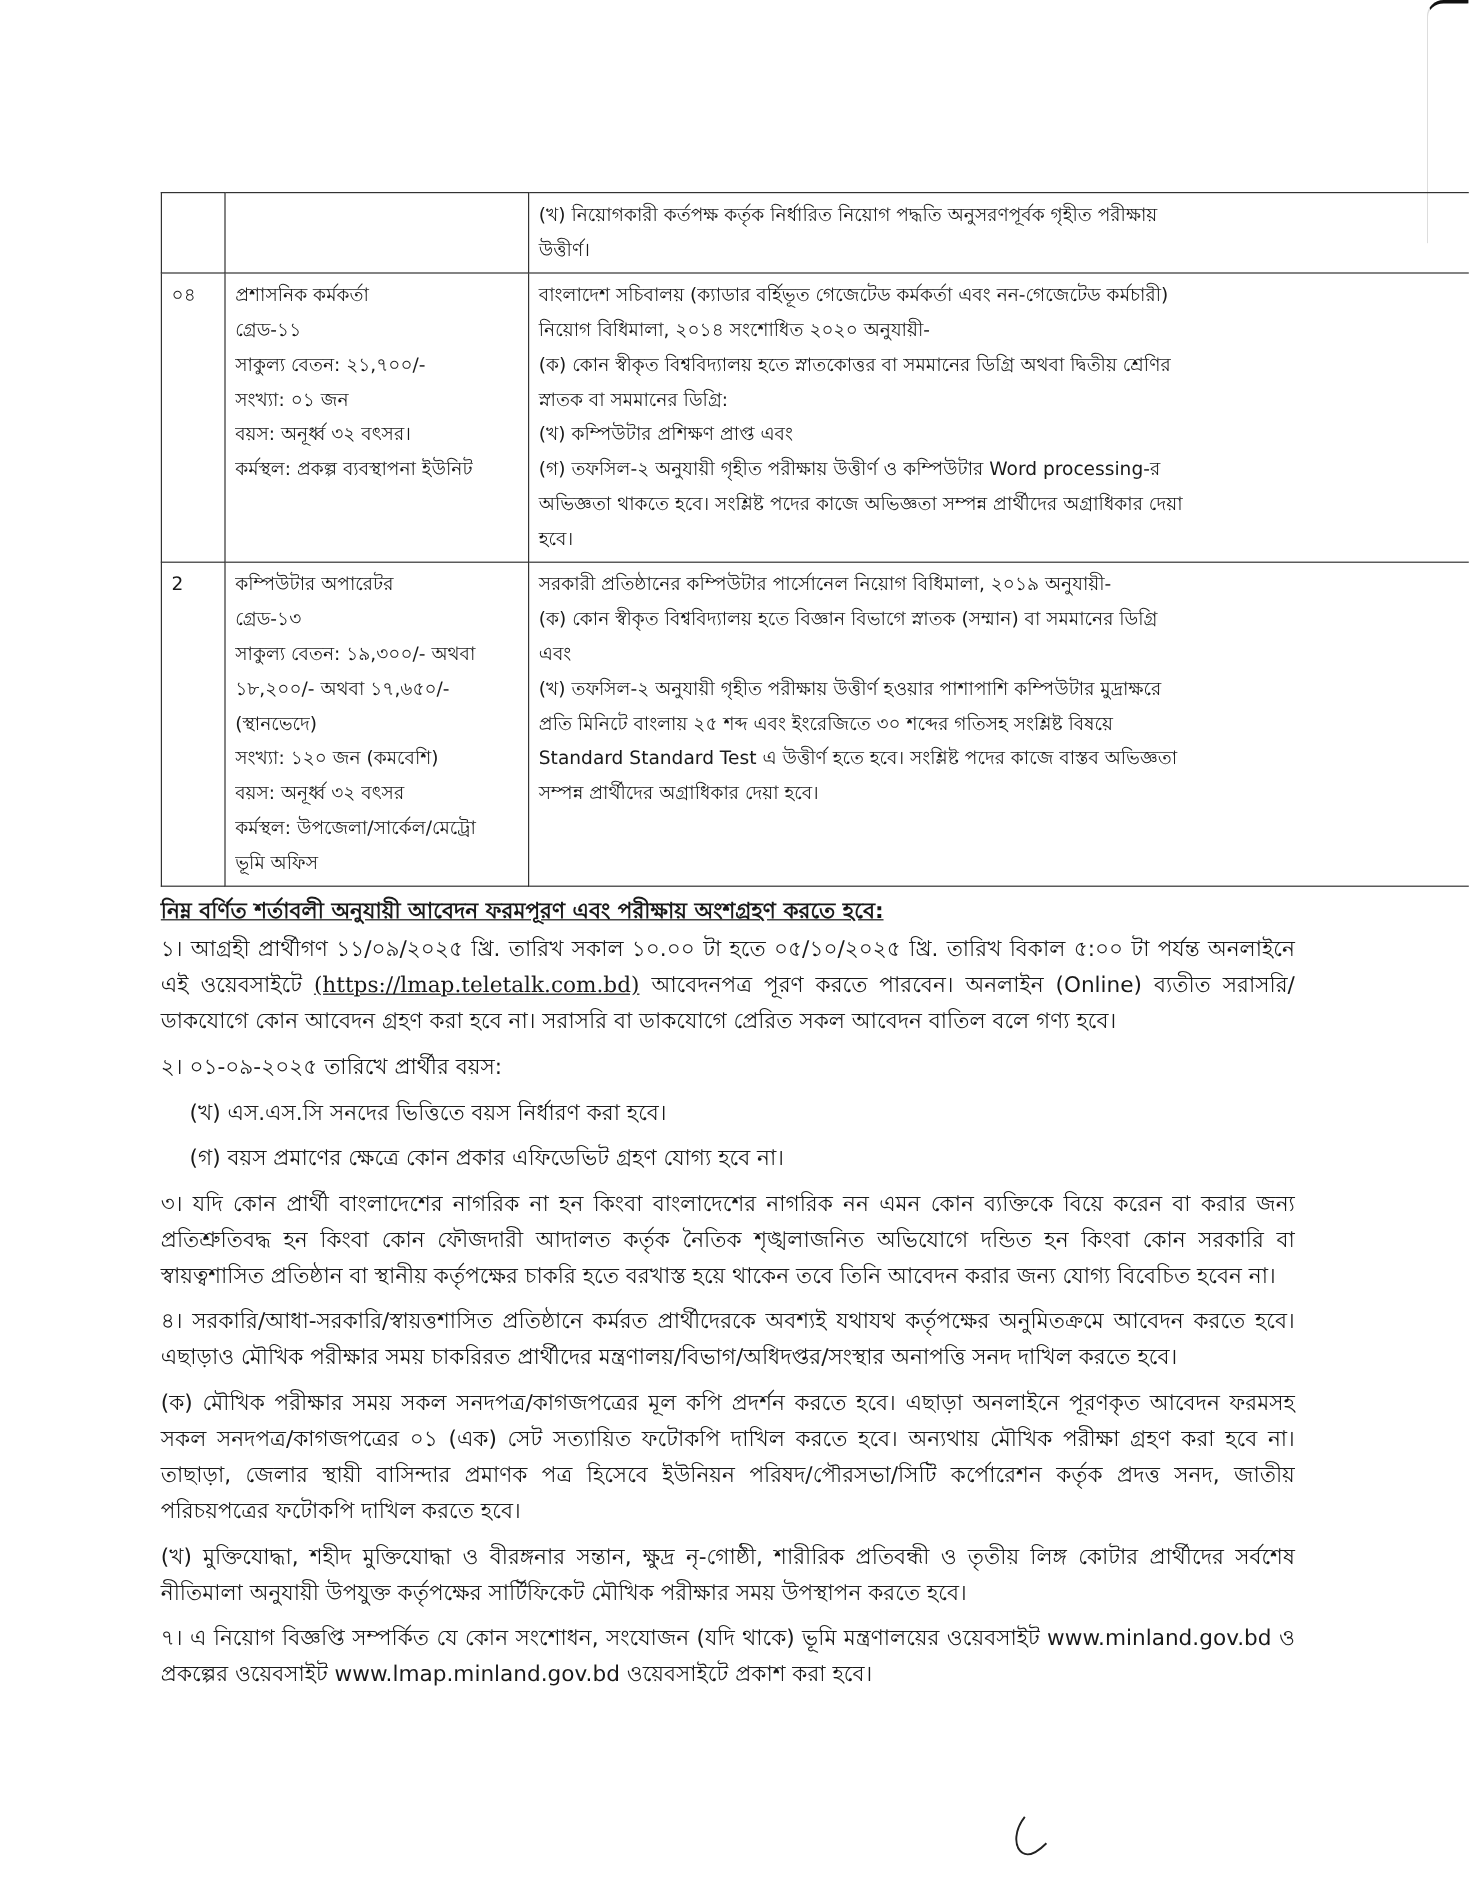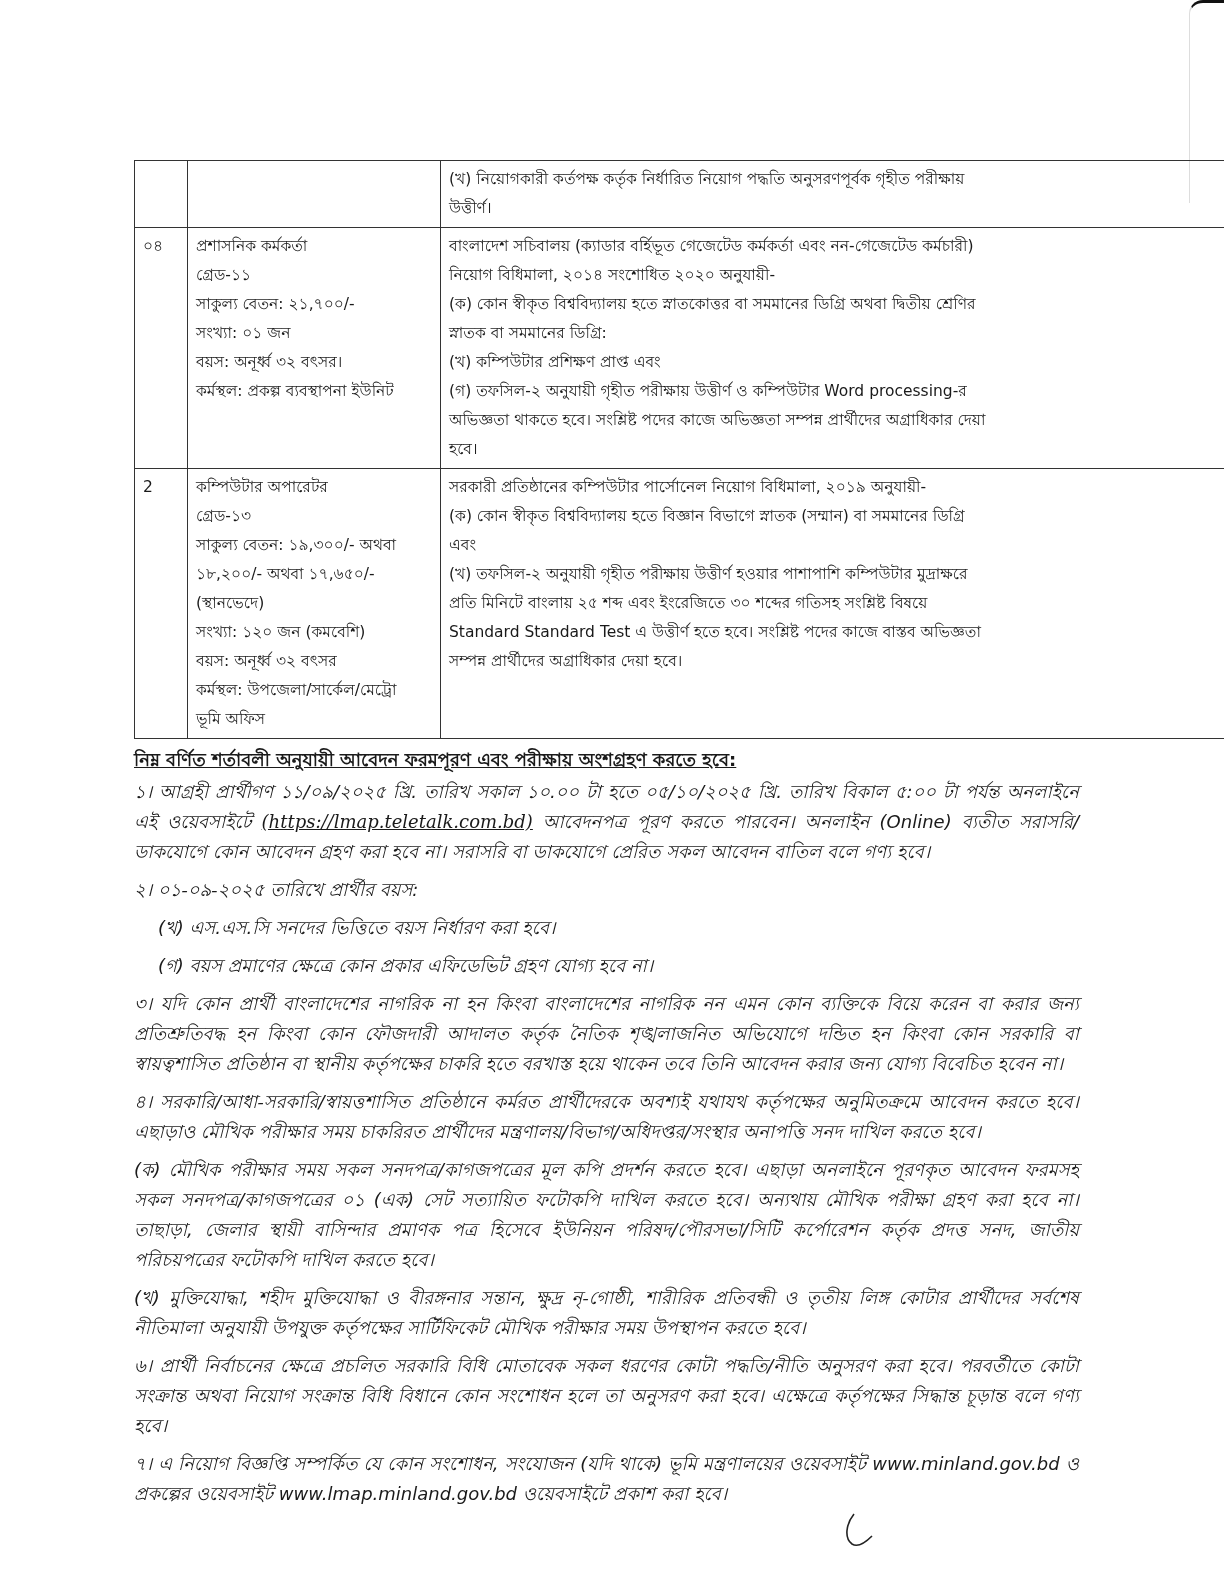--- a/index.html
+++ b/index.html
@@ -9,21 +9,21 @@
             border-top:3px solid #111; border-left:1px solid #ddd; border-top-left-radius:14px; }
   table.posts { position:absolute; left:134px; top:160px; width:1131px;
                 border-collapse:collapse; font-size:15.5px; line-height:29px; }
   table.posts td { border:1.5px solid #333; vertical-align:top; padding:4px 8px; }
   td.c-sn { width:36px; }
   td.c-post { width:236px; }
   .line { display:block; }
   .eng { font-family:"DejaVu Serif", serif; }
   .terms { position:absolute; left:134px; top:745px; width:945px; font-size:18px; line-height:30px; }
   .terms .heading { font-weight:bold; text-decoration:underline; margin-bottom:2px; }
-  .terms p { margin:0 0 8px 0; text-align:justify;font-style:italic; }
+  .terms p { margin:0 0 8px 0; text-align:justify; }
   .terms .sub { padding-left:24px; margin-bottom:8px; }
   .link { text-decoration:underline; }
   .sig { position:absolute; left:840px; top:1510px; }
 </style>
 </head>
 <body>
 
 <div class="corner"></div>
 
 <table class="posts">
@@ -88,19 +88,18 @@
   <p>
     <span>১। আগ্রহী প্রার্থীগণ ১১/০৯/২০২৫ খ্রি. তারিখ সকাল ১০.০০ টা হতে ০৫/১০/২০২৫ খ্রি. তারিখ বিকাল ৫:০০ টা পর্যন্ত অনলাইনে এই ওয়েবসাইটে </span><span class="link eng">(https://lmap.teletalk.com.bd)</span><span> আবেদনপত্র পূরণ করতে পারবেন। অনলাইন (Online) ব্যতীত সরাসরি/ডাকযোগে কোন আবেদন গ্রহণ করা হবে না। সরাসরি বা ডাকযোগে প্রেরিত সকল আবেদন বাতিল বলে গণ্য হবে।</span>
   </p>
   <p>২। ০১-০৯-২০২৫ তারিখে প্রার্থীর বয়স:</p>
   <p class="sub">(খ) এস.এস.সি সনদের ভিত্তিতে বয়স নির্ধারণ করা হবে।</p>
   <p class="sub">(গ) বয়স প্রমাণের ক্ষেত্রে কোন প্রকার এফিডেভিট গ্রহণ যোগ্য হবে না।</p>
   <p>৩। যদি কোন প্রার্থী বাংলাদেশের নাগরিক না হন কিংবা বাংলাদেশের নাগরিক নন এমন কোন ব্যক্তিকে বিয়ে করেন বা করার জন্য প্রতিশ্রুতিবদ্ধ হন কিংবা কোন ফৌজদারী আদালত কর্তৃক নৈতিক শৃঙ্খলাজনিত অভিযোগে দন্ডিত হন কিংবা কোন সরকারি বা স্বায়ত্বশাসিত প্রতিষ্ঠান বা স্থানীয় কর্তৃপক্ষের চাকরি হতে বরখাস্ত হয়ে থাকেন তবে তিনি আবেদন করার জন্য যোগ্য বিবেচিত হবেন না।</p>
   <p>৪। সরকারি/আধা-সরকারি/স্বায়ত্তশাসিত প্রতিষ্ঠানে কর্মরত প্রার্থীদেরকে অবশ্যই যথাযথ কর্তৃপক্ষের অনুমিতক্রমে আবেদন করতে হবে। এছাড়াও মৌখিক পরীক্ষার সময় চাকরিরত প্রার্থীদের মন্ত্রণালয়/বিভাগ/অধিদপ্তর/সংস্থার অনাপত্তি সনদ দাখিল করতে হবে।</p>
   <p>(ক) মৌখিক পরীক্ষার সময় সকল সনদপত্র/কাগজপত্রের মূল কপি প্রদর্শন করতে হবে। এছাড়া অনলাইনে পূরণকৃত আবেদন ফরমসহ সকল সনদপত্র/কাগজপত্রের ০১ (এক) সেট সত্যায়িত ফটোকপি দাখিল করতে হবে। অন্যথায় মৌখিক পরীক্ষা গ্রহণ করা হবে না। তাছাড়া, জেলার স্থায়ী বাসিন্দার প্রমাণক পত্র হিসেবে ইউনিয়ন পরিষদ/পৌরসভা/সিটি কর্পোরেশন কর্তৃক প্রদত্ত সনদ, জাতীয় পরিচয়পত্রের ফটোকপি দাখিল করতে হবে।</p>
   <p>(খ) মুক্তিযোদ্ধা, শহীদ মুক্তিযোদ্ধা ও বীরঙ্গনার সন্তান, ক্ষুদ্র নৃ-গোষ্ঠী, শারীরিক প্রতিবন্ধী ও তৃতীয় লিঙ্গ কোটার প্রার্থীদের সর্বশেষ নীতিমালা অনুযায়ী উপযুক্ত কর্তৃপক্ষের সার্টিফিকেট মৌখিক পরীক্ষার সময় উপস্থাপন করতে হবে।</p>
-  <p>৬। প্রার্থী নির্বাচনের ক্ষেত্রে প্রচলিত সরকারি বিধি মোতাবেক সকল ধরণের কোটা পদ্ধতি/নীতি অনুসরণ করা হবে। পরবর্তীতে কোটা সংক্রান্ত অথবা নিয়োগ সংক্রান্ত বিধি বিধানে কোন সংশোধন হলে তা অনুসরণ করা হবে। এক্ষেত্রে কর্তৃপক্ষের সিদ্ধান্ত চূড়ান্ত বলে গণ্য হবে।</p>
   <p>৭। এ নিয়োগ বিজ্ঞপ্তি সম্পর্কিত যে কোন সংশোধন, সংযোজন (যদি থাকে) ভূমি মন্ত্রণালয়ের ওয়েবসাইট www.minland.gov.bd ও প্রকল্পের ওয়েবসাইট www.lmap.minland.gov.bd ওয়েবসাইটে প্রকাশ করা হবে।</p>
 </div>
 
 <svg class="sig" width="40" height="40" viewBox="0 0 40 40">
   <path d="M14 4 C 6 14, 4 28, 12 34 C 18 38, 26 32, 32 26" fill="none" stroke="#222" stroke-width="1.6"></path>
 </svg>
 
 </body></html>

